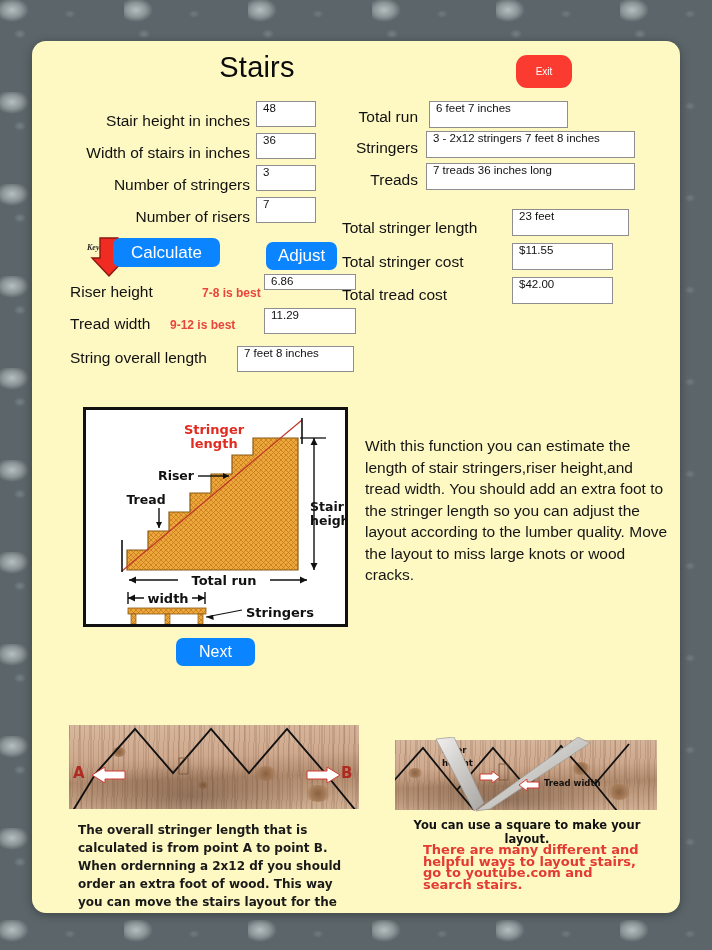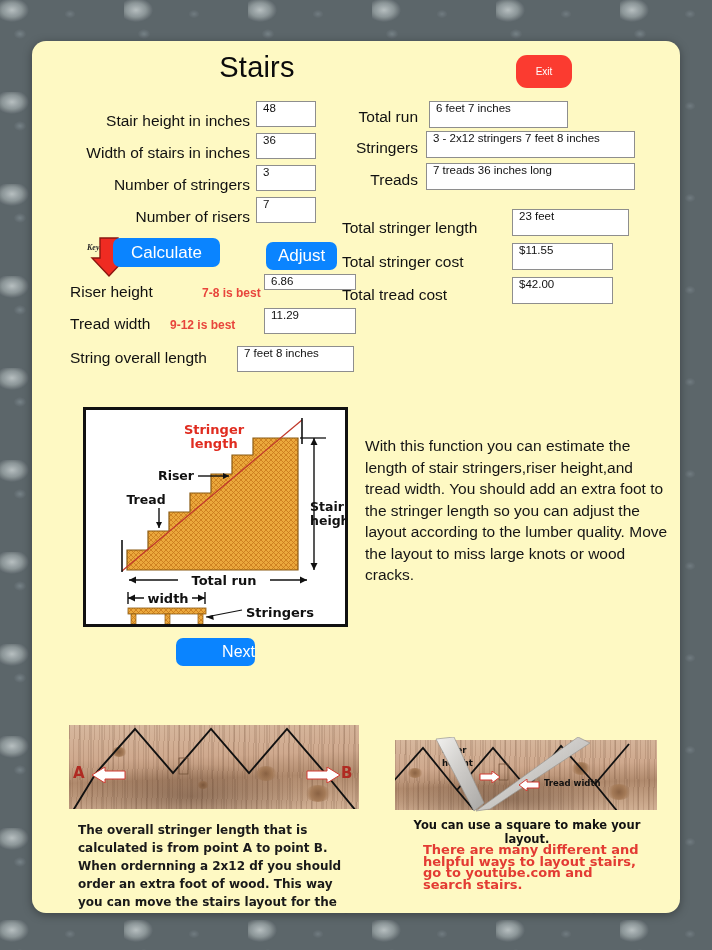--- a/index.html
+++ b/index.html
@@ -69,21 +69,21 @@
     font-family: "Liberation Sans", sans-serif;
     cursor: pointer; padding: 0;
     display: flex; align-items: center; justify-content: center;
   }
   .btn-blue { background: #0a84ff; }
   .btn-red  { background: #fb3b30; }
 
   #exit-btn { position: absolute; left: 484px; top: 14px; width: 56px; height: 33px; font-size: 10px; border-radius: 11px; }
   #calculate-btn { position: absolute; left: 81px; top: 197px; width: 107px; height: 29px; font-size: 17px; }
   #adjust-btn { position: absolute; left: 234px; top: 201px; width: 71px; height: 28px; font-size: 17px; }
-  #next-btn { position: absolute; left: 144px; top: 597px; width: 79px; height: 28px; font-size: 16px; justify-content: flex-end; }
+  #next-btn { position: absolute; left: 144px; top: 597px; width: 79px; height: 28px; font-size: 16px; }
 
   .lbl {
     position: absolute;
     font-size: 15.5px; color: #111;
     white-space: nowrap;
     text-align: right;
   }
   .lbl-l { text-align: left; }
   .hint { position: absolute; font-size: 12px; color: #e8453c; white-space: nowrap; font-weight: 600; }
 

